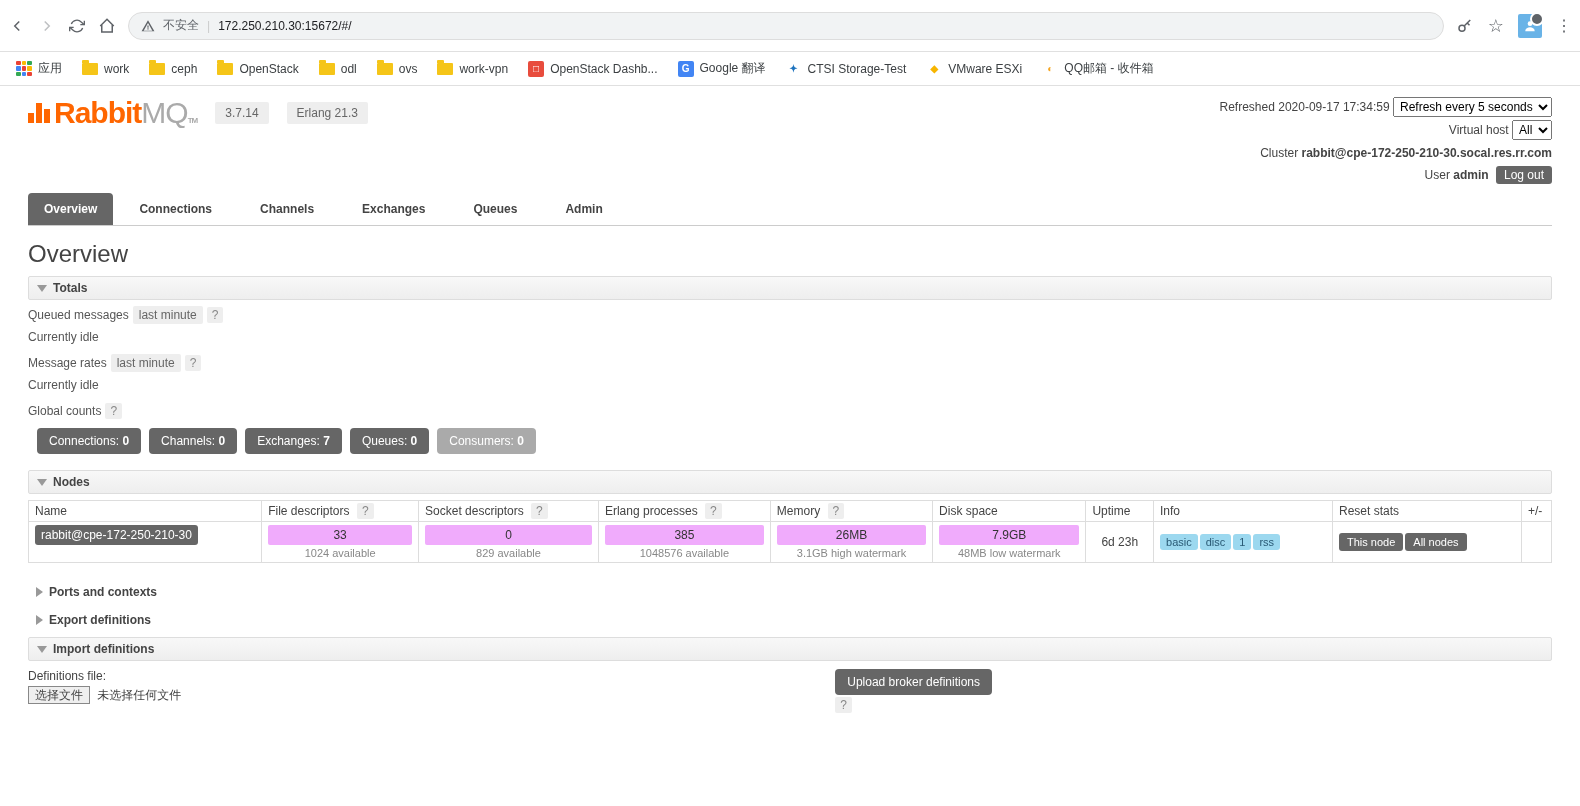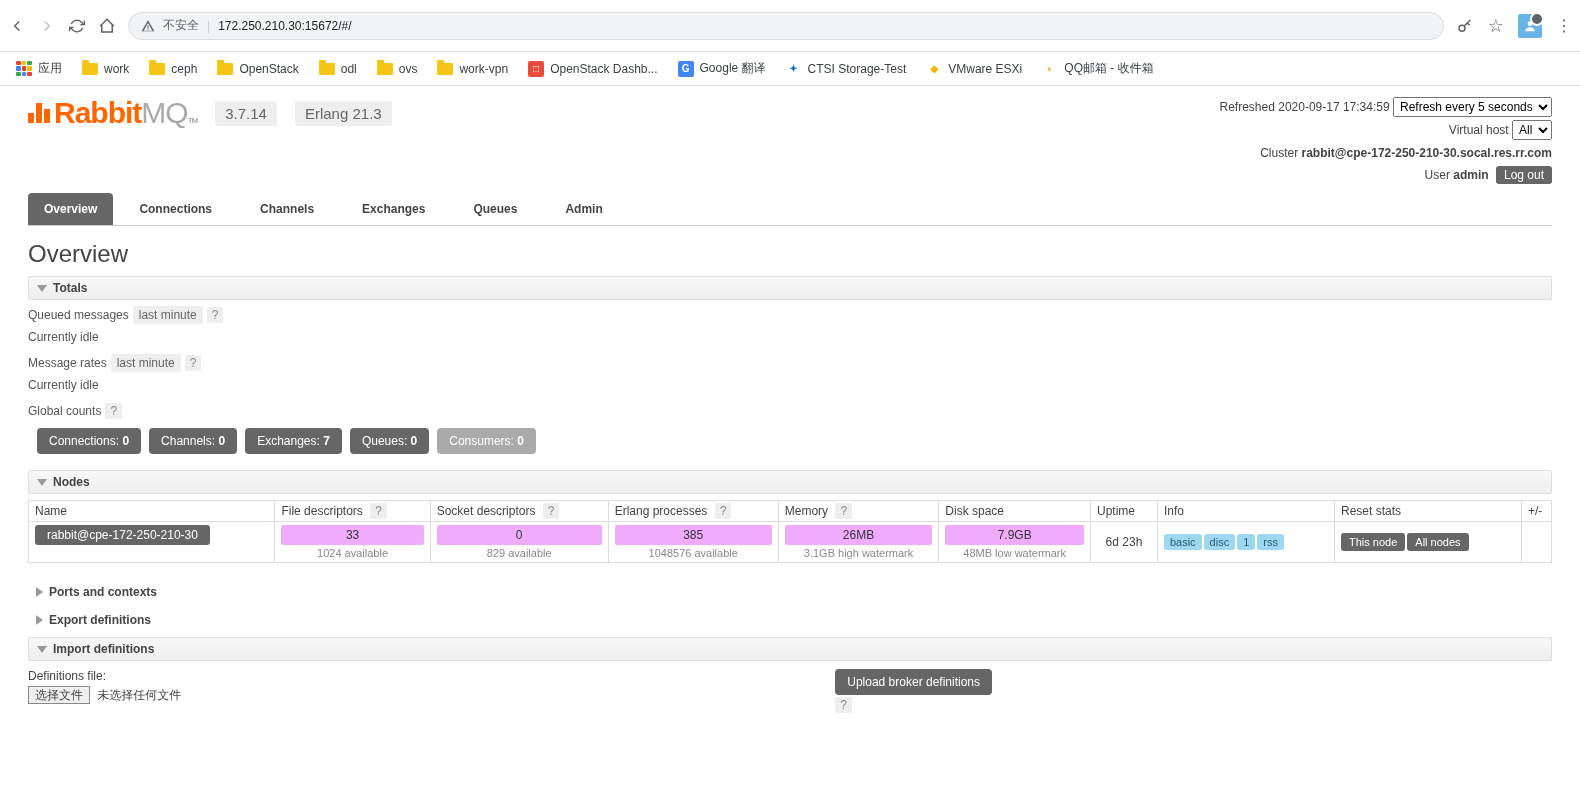--- a/index.html
+++ b/index.html
@@ -22,21 +22,21 @@
 .favicon{width:16px;height:16px;display:flex;align-items:center;justify-content:center;font-size:10px;font-weight:bold;border-radius:2px}
 
 .wrap{padding:10px 28px}
 .header{display:flex;justify-content:space-between;align-items:flex-start;margin-bottom:6px}
 .logo{display:flex;align-items:center;gap:18px}
 .logo-img{display:flex;align-items:baseline;font-size:30px;font-weight:bold;letter-spacing:-1px}
 .logo-r{color:#ff6600}
 .logo-mq{color:#aaa;font-weight:normal}
 .logo-bars{display:inline-flex;align-items:flex-end;gap:2px;margin-right:4px}
 .logo-bars span{display:inline-block;width:6px;background:#ff6600}
-.version-badge{background:#eee;padding:4px 10px;border-radius:2px;color:#666;font-size:15px}
+.version-badge{background:#eee;padding:4px 10px;border-radius:2px;color:#666;font-size:12px}
 .header-right{text-align:right;font-size:12px;color:#444;line-height:1.9}
 .header-right select{font-size:12px;padding:1px 2px}
 .header-right b{font-weight:bold}
 .logout{background:#666;color:#fff;padding:2px 8px;border-radius:3px;margin-left:4px;cursor:pointer;font-size:12px}
 
 .tabs{border-bottom:1px solid #ccc;margin-bottom:14px}
 .tabs ul{display:flex;list-style:none}
 .tabs li{padding:9px 16px;font-weight:bold;cursor:pointer;color:#444;border-radius:4px 4px 0 0;margin-right:16px}
 .tabs li.active{background:#666;color:#fff;margin-right:10px}
 h1{font-size:24px;font-weight:normal;margin-bottom:8px;color:#444}
@@ -51,21 +51,21 @@
 .idle{margin:4px 0 12px;color:#555}
 
 .counts{display:flex;gap:8px;margin:10px 9px 16px}
 .count-box{background:#666;color:#fff;padding:6px 12px;border-radius:4px;font-size:12px}
 .count-box.grey{background:#aaa}
 .count-box b{font-weight:bold}
 
 .nodes-tbl{width:100%;border-collapse:collapse;margin:4px 0 18px}
 .nodes-tbl th,.nodes-tbl td{border:1px solid #ddd;padding:3px 6px;text-align:left;font-size:12px;vertical-align:top}
 .nodes-tbl th{background:#fff;font-weight:normal;color:#444}
-.node-name{background:#666;color:#fff;padding:3px 12px;border-radius:3px;display:inline-block}
+.node-name{background:#666;color:#fff;padding:3px 6px;border-radius:3px;display:inline-block}
 .bar{background:#f0abfc;text-align:center;padding:3px 0;border-radius:2px;color:#333}
 .sub{color:#888;text-align:center;font-size:11px;margin-top:2px}
 .info-tag{display:inline-block;background:#9cd8ef;color:#2a5a75;padding:2px 6px;border-radius:3px;margin-right:2px;font-size:11px}
 .reset-btn{background:#666;color:#fff;padding:3px 8px;border-radius:3px;display:inline-block;cursor:pointer;font-size:11px;margin-right:2px}
 .plusminus{text-align:center}
 
 .def-row{display:flex;align-items:flex-start;gap:40px;margin-top:8px}
 .file-btn{border:1px solid #888;background:#efefef;padding:1px 6px;cursor:pointer;font-size:12px}
 .upload-btn{background:#666;color:#fff;padding:6px 12px;border-radius:4px;cursor:pointer;font-size:12px;display:inline-block}
 </style>

